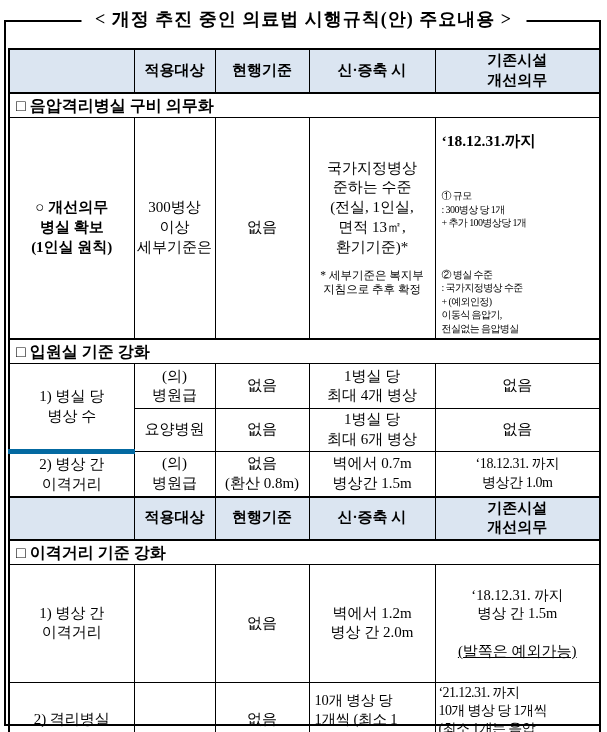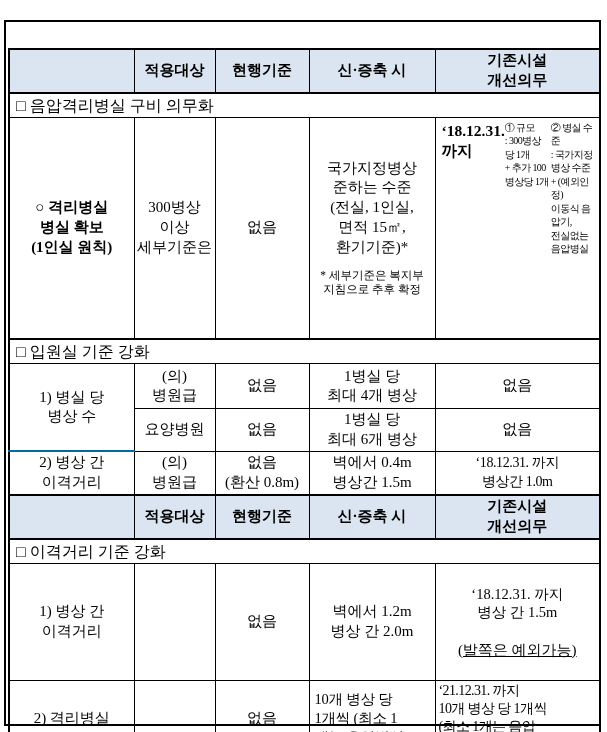--- a/index.html
+++ b/index.html
@@ -34,56 +34,57 @@
     padding: 1px 2px;
     overflow: hidden;
   }
   tr.header-row td {
     background: #dbe5f1;
     font-weight: bold; font-size: 15px;
     border-top: 2px solid #000; border-bottom: 2px solid #000;
     height: 42px;
   }
   tr.section-row td {
-    text-align: left; font-weight: normal; font-size: 16px;
+    text-align: left; font-weight: bold; font-size: 16px;
     padding-left: 6px; height: 16px; background: #fff;
   }
   tr.big-row td { height: 222px; }
   tr.big-row td.c-improve { border-bottom: 2px solid #000; }
   tr.big-row td { border-bottom: 2px solid #000; }
 
   td.bold { font-weight: bold; }
 
   tr.sub1 td { height: 45px; border-bottom: 1px dotted #000; }
-  tr.sub1 td.merge-item, tr.sub2 td.merge-item { border-bottom: 2px solid #0369a1; }
+  tr.sub1 td.merge-item, tr.sub2 td.merge-item { border-bottom: 5px solid #0369a1; }
   tr.sub2 td { height: 39px; }
   tr.inp2 td { height: 38px; border-bottom: 2px solid #000; }
   tr.icu1 td { height: 59px; }
   tr.icu2 td { height: 76px; border-bottom: 2px solid #000; }
 
   .cell-stack { display: flex; flex-direction: column; justify-content: center; height: 100%; }
   .np-main { white-space: pre-line; }
   .np-note { white-space: pre-line; font-size: 11.5px; margin-top: 10px; line-height: 1.3; }
 
-  .imp-wrap { text-align: left; padding: 2px 2px 2px 4px; display: flex; flex-direction: row; justify-content: space-between; height: 100%; }
+  .imp-wrap { text-align: left; padding: 12px 2px 2px 4px; display: flex; flex-direction: column; justify-content: space-between; height: 100%; }
   .imp-deadline { font-weight: bold; font-size: 15.5px; white-space: pre-line; }
   .imp-item { white-space: pre-line; font-size: 10px; letter-spacing: -0.6px; line-height: 1.35; }
 
   .small14 { font-size: 14px; letter-spacing: -0.4px; }
   .underline { text-decoration: underline; }
   .icu1-imp { white-space: pre-line; font-size: 14.5px; line-height: 1.25; }
   .icu1-note { font-size: 15px; }
   .icu2-imp { text-align: left; padding-left: 3px; white-space: pre-line; font-size: 14px; letter-spacing: -0.6px; line-height: 1.3; }
   .icu2-new { text-align: left; padding-left: 5px; white-space: pre-line; font-size: 14.5px; letter-spacing: -0.2px; }
 </style>
 </head>
 <body>
 
 <div class="page">
   <div class="outer-box"></div>
+  <div class="doc-title">&lt; 개정 추진 중인 의료법 시행규칙(안) 주요내용 &gt;</div>
 
   <table class="main-table">
     <colgroup>
       <col style="width:125px">
         <col style="width:81px">
         <col style="width:94px">
         <col style="width:126px">
         <col style="width:165px">
     </colgroup>
     <tbody>
@@ -95,33 +96,33 @@
         <td>신·증축 시</td>
         <td>기존시설
 개선의무</td>
       </tr>
 
       <tr class="section-row">
         <td colspan="5">□ 음압격리병실 구비 의무화</td>
       </tr>
 
       <tr class="big-row">
-        <td class="bold">○ 격리병실
+        <td class="bold">○ 개선의무
 병실 확보
 (1인실 원칙)</td>
         <td>300병상
 이상
 세부기준은</td>
         <td>없음</td>
         <td>
           <div class="cell-stack">
             <div class="np-main">국가지정병상
 준하는 수준
 (전실, 1인실,
-면적 15㎡,
+면적 13㎡,
 환기기준)*</div>
             <div class="np-note">* 세부기준은 복지부
 지침으로 추후 확정</div>
           </div>
         </td>
         <td class="c-improve">
           <div class="imp-wrap">
             <div class="imp-deadline">‘18.12.31.까지</div>
             <div class="imp-item">① 규모
 : 300병상 당 1개
@@ -158,21 +159,21 @@
         <td>없음</td>
       </tr>
 
       <tr class="inp2">
         <td>2) 병상 간
 이격거리</td>
         <td>(의)
 병원급</td>
         <td>없음
 (환산 0.8m)</td>
-        <td>벽에서 0.4m
+        <td>벽에서 0.7m
 병상간 1.5m</td>
         <td class="small14">‘18.12.31. 까지
 병상간 1.0m</td>
       </tr>
 
       <tr class="header-row">
         <td></td>
         <td>적용대상</td>
         <td>현행기준</td>
         <td>신·증축 시</td>

